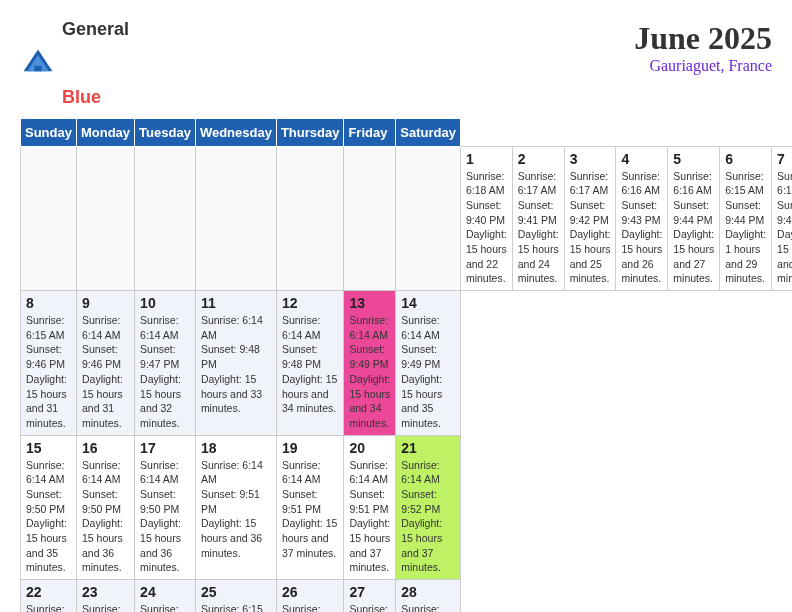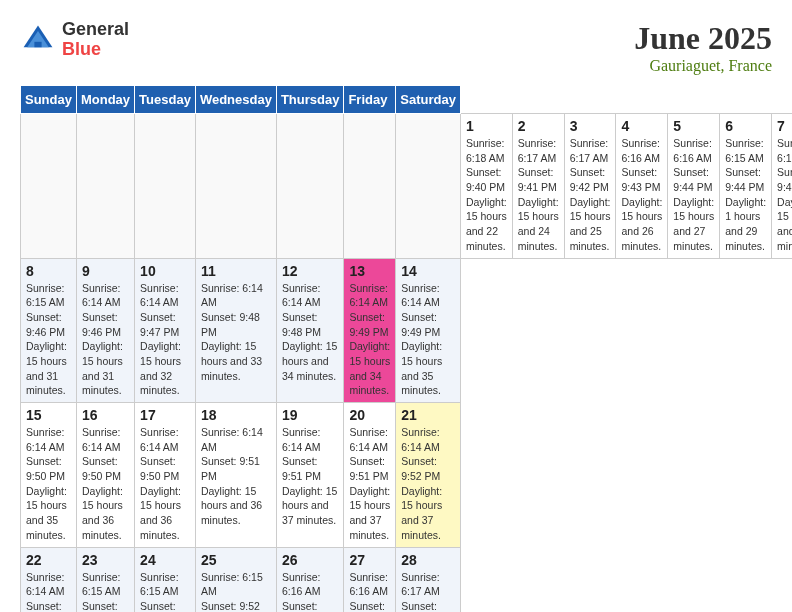--- a/index.html
+++ b/index.html
@@ -18,37 +18,38 @@
     }
     .logo {
       display: flex;
       align-items: center;
       gap: 6px;
     }
     .logo-text {
       display: flex;
       flex-direction: column;
       line-height: 1.1;
+      gap: 48px;
     }
     .logo-icon {
       width: 36px;
       height: 36px;
     }
     .title-block {
       text-align: right;
       font-family: Liberation Serif, serif;
     }
     .month-title {
       font-size: 32px;
       font-weight: bold;
       color: #333;
     }
     .location-title {
       font-size: 16px;
-      color: #4d7c0f;
+      color: #6d28d9;
     }
     .calendar {
       width: 100%;
       border-collapse: collapse;
       font-size: 11px;
     }
     .calendar th {
       background: #2060b0;
       color: #fff;
       padding: 6px 4px;
@@ -206,21 +207,21 @@
           <div class="day-info"><span>Sunrise: 6:14 AM</span><br><span>Sunset: 9:51 PM</span><br><span>Daylight: 15 hours and 36 minutes.</span></div>
         </td>
         <td style="background: rgb(255, 255, 255);">
           <span class="day-num">19</span>
           <div class="day-info"><span>Sunrise: 6:14 AM</span><br><span>Sunset: 9:51 PM</span><br><span>Daylight: 15 hours and 37 minutes.</span></div>
         </td>
         <td style="background: rgb(255, 255, 255);">
           <span class="day-num">20</span>
           <div class="day-info"><span>Sunrise: 6:14 AM</span><br><span>Sunset: 9:51 PM</span><br><span>Daylight: 15 hours and 37 minutes.</span></div>
         </td>
-        <td style="background: #fef9c3;">
+        <td style="background: #bef264;">
           <span class="day-num">21</span>
           <div class="day-info"><span>Sunrise: 6:14 AM</span><br><span>Sunset: 9:52 PM</span><br><span>Daylight: 15 hours and 37 minutes.</span></div>
         </td>
       </tr>
       <tr>
         <td style="background: rgb(240, 244, 250);">
           <span class="day-num">22</span>
           <div class="day-info"><span>Sunrise: 6:14 AM</span><br><span>Sunset: 9:52 PM</span><br></div>
         </td>
         <td style="background: rgb(240, 244, 250);">

